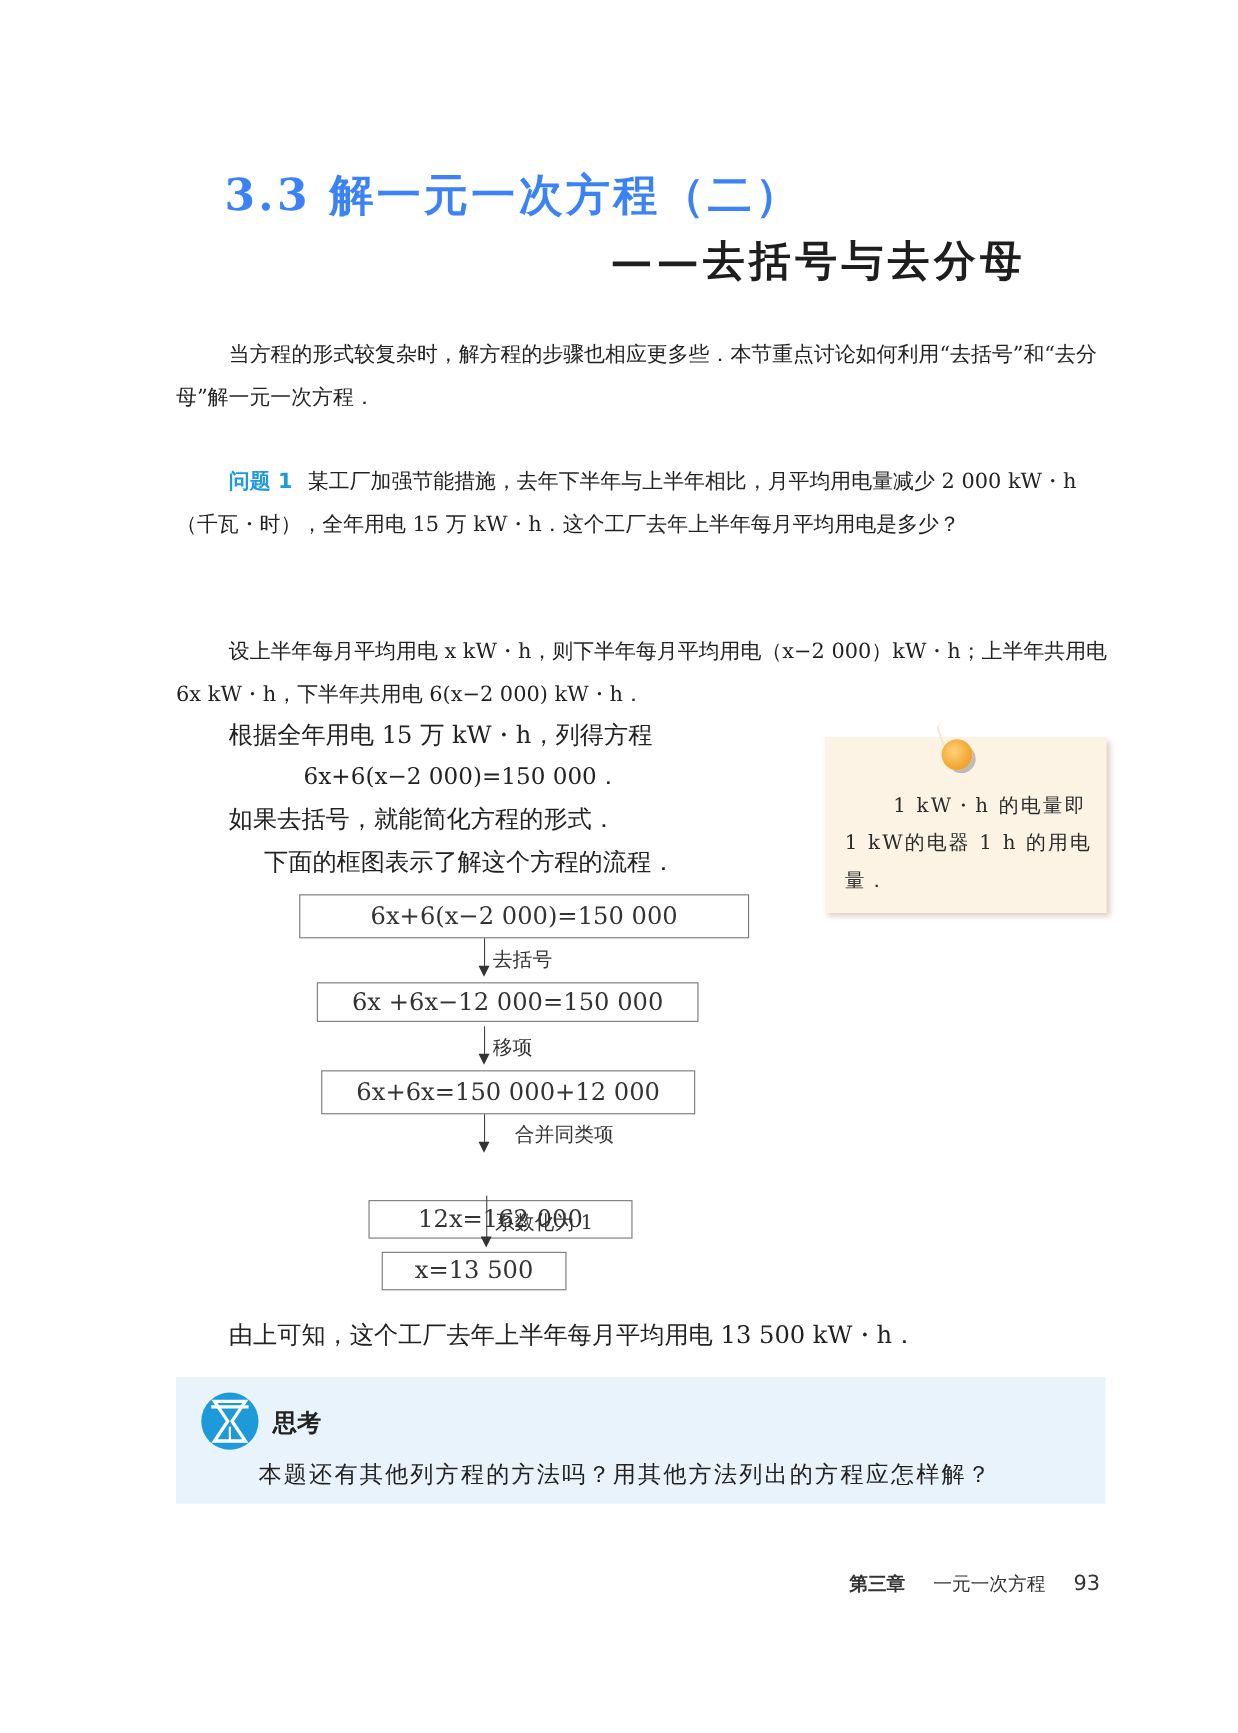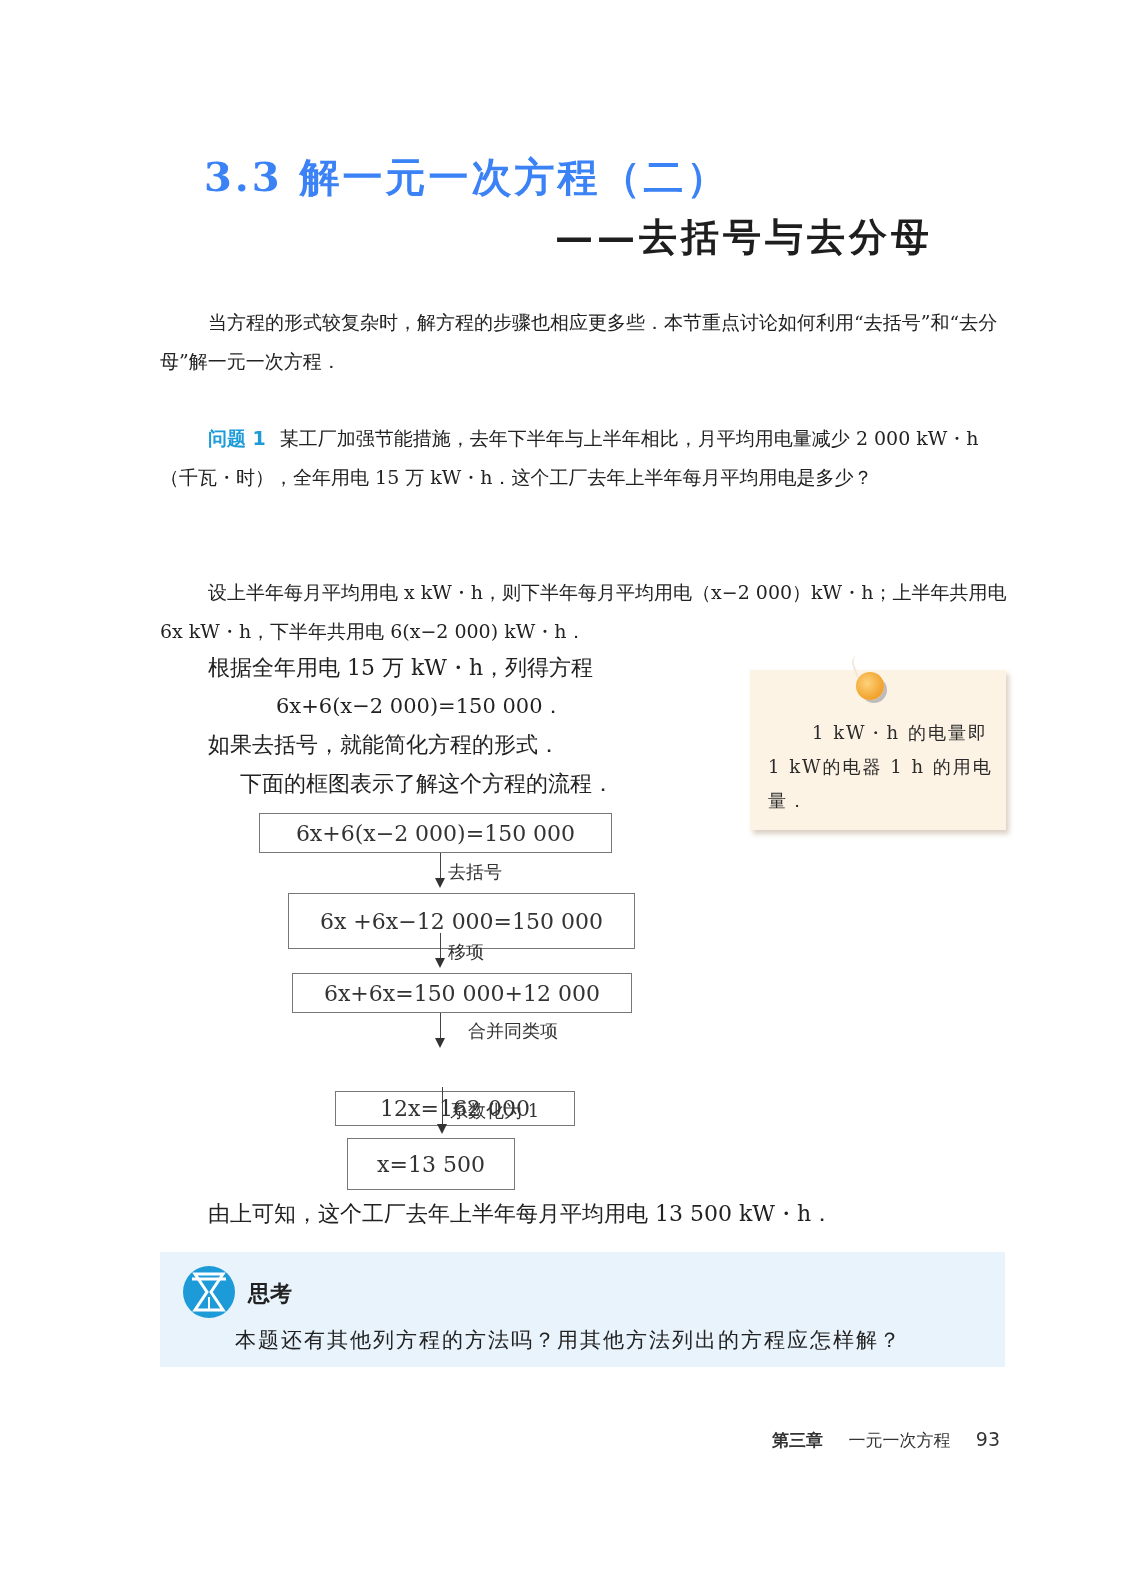--- a/index.html
+++ b/index.html
@@ -93,45 +93,45 @@
 <div class="abs line" style="left:208px; top:769px;margin-left:32px;">下面的框图表示了解这个方程的流程．</div>
 
 <div class="abs note"></div>
 <div class="abs pin-string"></div>
 <div class="abs pin"></div>
 <div class="abs note-text">
   <span style="display:inline-block; width:44px;"></span><span>1 kW・h 的电量即1 kW的电器 1 h 的用电量．</span>
 </div>
 
 <div>
-  <div class="abs box" style="left:259px; top:813px; width:353px; height:40px;">6x+6(x−2 000)=150 000</div>
+  <div class="abs box" style="left:272px; top:813px; width:409px; height:40px;">6x+6(x−2 000)=150 000</div>
 
   <div class="abs arrow-line" style="left:440px; top:853px; height:26px;"></div>
   <div class="abs arrow-head" style="left:435px; top:878px;"></div>
   <div class="abs arrow-label" style="left:448px; top:860px;">去括号</div>
 
-  <div class="abs box" style="left:288px; top:893px; width:347px; height:56px;">6x +6x−12 000=150 000</div>
+  <div class="abs box" style="left:288px; top:893px; width:347px; height:36px;">6x +6x−12 000=150 000</div>
 
   <div class="abs arrow-line" style="left:440px; top:933px; height:26px;"></div>
   <div class="abs arrow-head" style="left:435px; top:958px;"></div>
   <div class="abs arrow-label" style="left:448px; top:940px;">移项</div>
 
   <div class="abs box" style="left:292px; top:973px; width:340px; height:40px;">6x+6x=150 000+12 000</div>
 
   <div class="abs arrow-line" style="left:440px; top:1013px; height:26px;"></div>
   <div class="abs arrow-head" style="left:435px; top:1038px;"></div>
   <div class="abs arrow-label" style="left:468px; top:1019px;">合并同类项</div>
 
   <div class="abs box" style="left:335px; top:1091px; width:240px; height:35px;">12x=162 000</div>
 
   <div class="abs arrow-line" style="left:442px; top:1087px; height:38px;"></div>
   <div class="abs arrow-head" style="left:437px; top:1124px;"></div>
   <div class="abs arrow-label" style="left:450px; top:1099px;">系数化为 1</div>
 
-  <div class="abs box" style="left:347px; top:1138px; width:168px; height:52px;">x=13 500</div>
+  <div class="abs box" style="left:347px; top:1138px; width:168px; height:35px;">x=13 500</div>
 </div>
 
 <div class="abs line" style="left:208px; top:1199px;">由上可知，这个工厂去年上半年每月平均用电 13 500 kW・h．</div>
 
 <div class="abs think-box"></div>
 <div class="abs think-icon">
   <svg width="54" height="54" viewBox="0 0 54 54">
     <circle cx="27" cy="27" r="26" fill="#1d9ad8"></circle>
     <path d="M13 9 L41 9 L29 27 L41 45 L13 45 L25 27 Z" fill="none" stroke="#fff" stroke-width="3"></path>
     <line x1="27" y1="32" x2="27" y2="44" stroke="#fff" stroke-width="2"></line>

